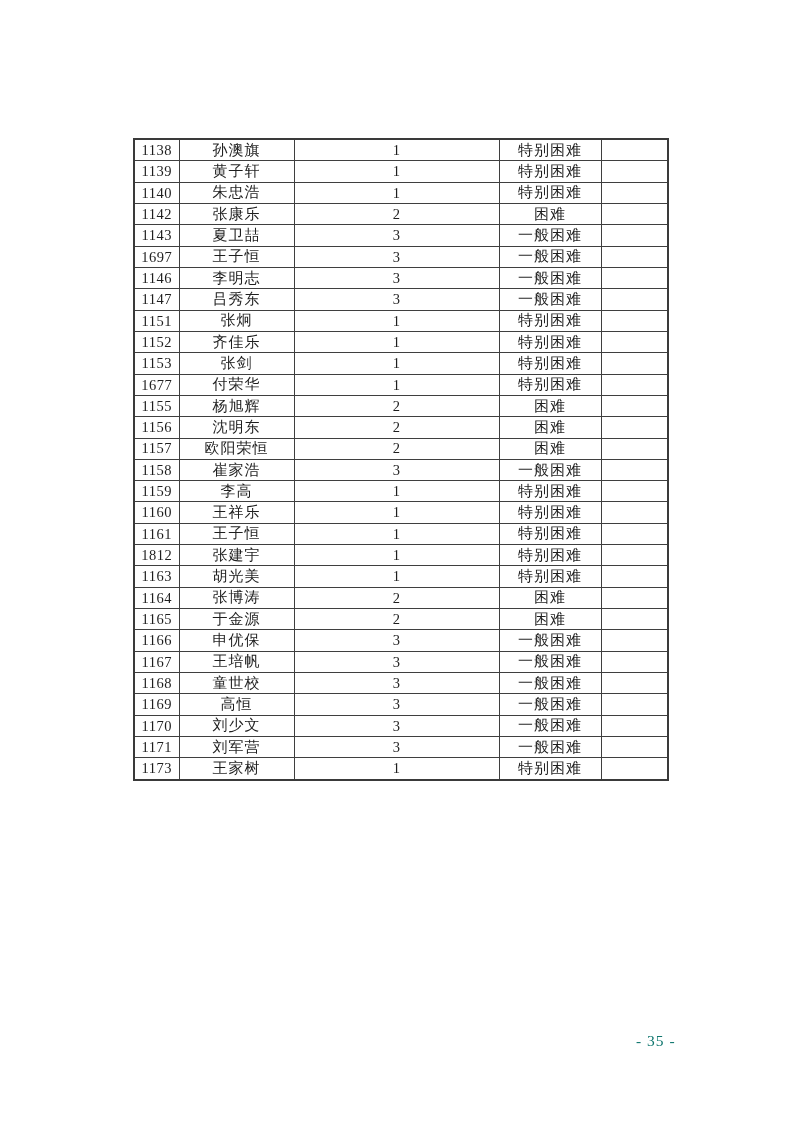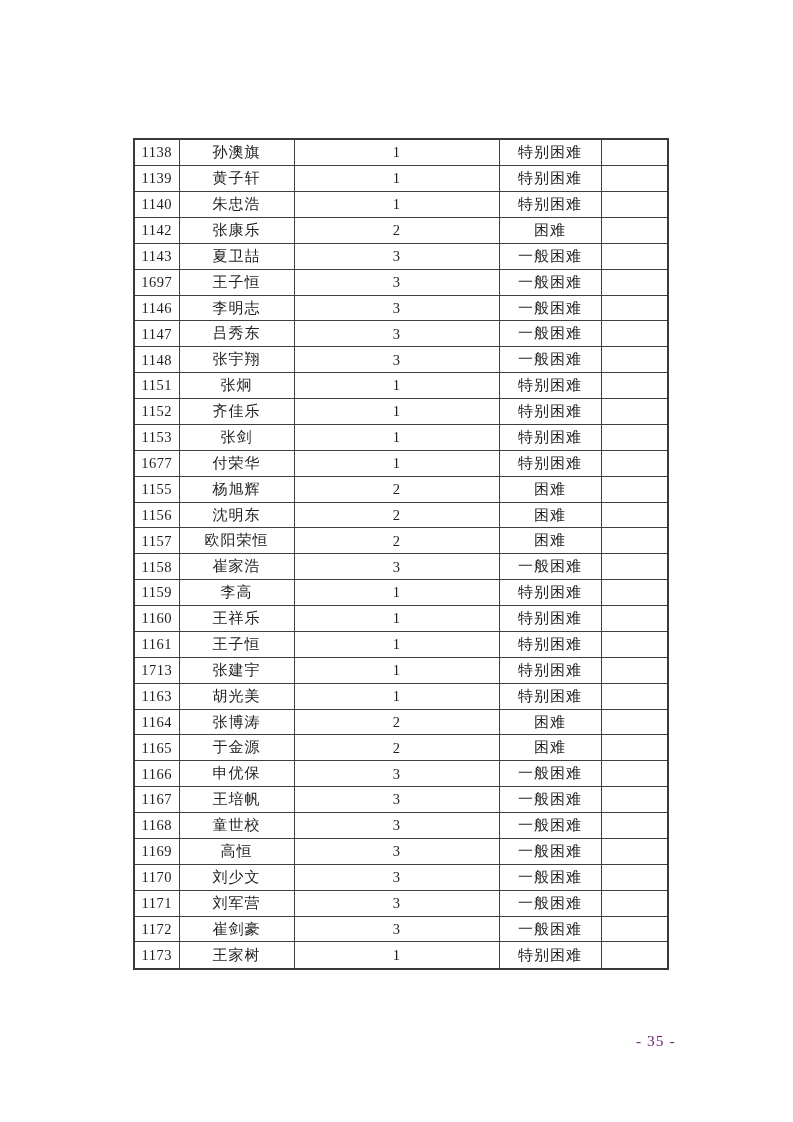--- a/index.html
+++ b/index.html
@@ -13,21 +13,21 @@
     height: 1122px;
     background: #ffffff;
     overflow: hidden;
     font-family: "Liberation Serif", "DejaVu Serif", serif;
   }
   table.roster {
     position: absolute;
     left: 133px;
     top: 138px;
     width: 534px;
-    height: 832px;
+    height: 643px;
     border-collapse: collapse;
     table-layout: fixed;
   }
   table.roster td {
     border: 1px solid #3f3f3f;
     text-align: center;
     vertical-align: middle;
     font-size: 15px;
     line-height: 1;
     color: #1e1e1e;
@@ -42,21 +42,21 @@
   table.roster td.cell-id,
   table.roster td.cell-level {
     letter-spacing: 0.5px;
     font-size: 14.5px;
   }
   .page-number {
     position: absolute;
     left: 636px;
     top: 1032px;
     font-size: 15.5px;
-    color: #701a75;
+    color: #0f766e;
     letter-spacing: 1px;
     white-space: pre;
   }
 </style>
 </head>
 <body>
 
 <div class="page">
 
   <table class="roster">
@@ -118,27 +118,20 @@
           <td class="cell-note"></td>
         </tr>
         <tr>
           <td class="cell-id">1147</td>
           <td class="cell-name">吕秀东</td>
           <td class="cell-level">3</td>
           <td class="cell-category">一般困难</td>
           <td class="cell-note"></td>
         </tr>
         <tr>
-          <td class="cell-id">1148</td>
-          <td class="cell-name">张宇翔</td>
-          <td class="cell-level">3</td>
-          <td class="cell-category">一般困难</td>
-          <td class="cell-note"></td>
-        </tr>
-        <tr>
           <td class="cell-id">1151</td>
           <td class="cell-name">张炯</td>
           <td class="cell-level">1</td>
           <td class="cell-category">特别困难</td>
           <td class="cell-note"></td>
         </tr>
         <tr>
           <td class="cell-id">1152</td>
           <td class="cell-name">齐佳乐</td>
           <td class="cell-level">1</td>
@@ -202,21 +195,21 @@
           <td class="cell-note"></td>
         </tr>
         <tr>
           <td class="cell-id">1161</td>
           <td class="cell-name">王子恒</td>
           <td class="cell-level">1</td>
           <td class="cell-category">特别困难</td>
           <td class="cell-note"></td>
         </tr>
         <tr>
-          <td class="cell-id">1713</td>
+          <td class="cell-id">1812</td>
           <td class="cell-name">张建宇</td>
           <td class="cell-level">1</td>
           <td class="cell-category">特别困难</td>
           <td class="cell-note"></td>
         </tr>
         <tr>
           <td class="cell-id">1163</td>
           <td class="cell-name">胡光美</td>
           <td class="cell-level">1</td>
           <td class="cell-category">特别困难</td>
@@ -272,27 +265,20 @@
           <td class="cell-note"></td>
         </tr>
         <tr>
           <td class="cell-id">1171</td>
           <td class="cell-name">刘军营</td>
           <td class="cell-level">3</td>
           <td class="cell-category">一般困难</td>
           <td class="cell-note"></td>
         </tr>
         <tr>
-          <td class="cell-id">1172</td>
-          <td class="cell-name">崔剑豪</td>
-          <td class="cell-level">3</td>
-          <td class="cell-category">一般困难</td>
-          <td class="cell-note"></td>
-        </tr>
-        <tr>
           <td class="cell-id">1173</td>
           <td class="cell-name">王家树</td>
           <td class="cell-level">1</td>
           <td class="cell-category">特别困难</td>
           <td class="cell-note"></td>
         </tr>
       </tbody>
   </table>
 
   <div class="page-number">- 35 -</div>

